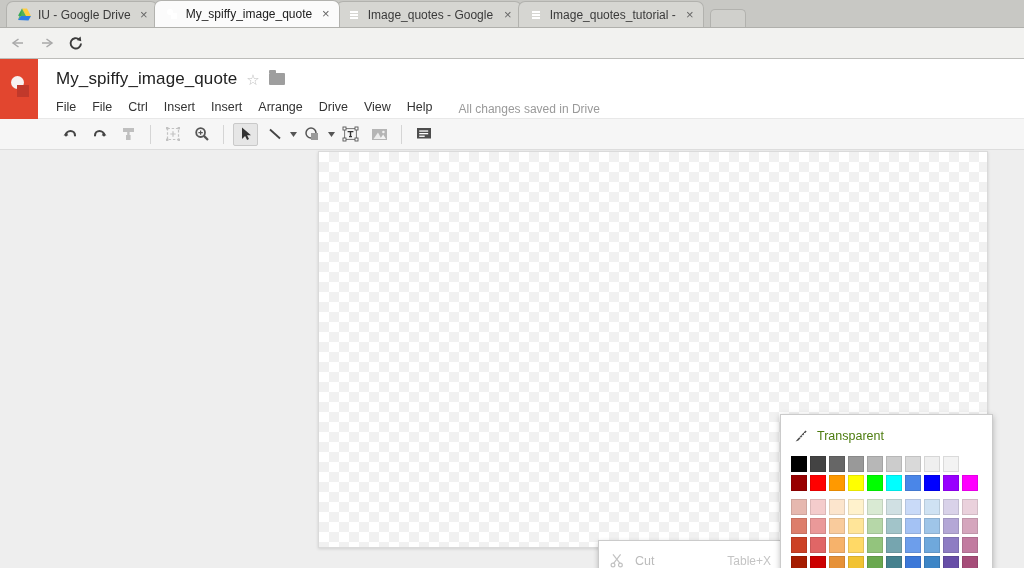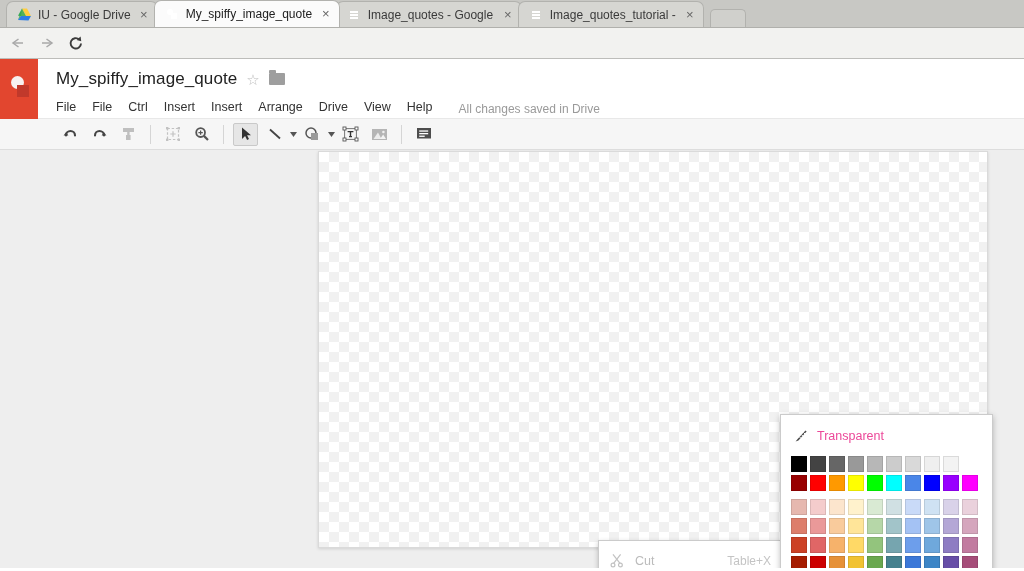--- a/index.html
+++ b/index.html
@@ -289,21 +289,21 @@
   }
   .transparent-row {
     display: flex; align-items: center; gap: 9px;
     height: 22px;
     margin: 2px 0 9px 3px;
     cursor: pointer;
   }
   .transparent-icon {
     width: 14px; height: 14px; position: relative; flex: 0 0 auto;
   }
-  .transparent-label { font-size: 12.5px; color: #ec4899; }
+  .transparent-label { font-size: 12.5px; color: #4d7c0f; }
   .swatch-grid { display: flex; flex-direction: column; gap: 3px; }
   .swatch-row { display: flex; gap: 3px; }
   .swatch {
     width: 16px; height: 16px;
     cursor: pointer;
     border: 1px solid rgba(0,0,0,0.10);
   }
   .swatch-row.gap-after { margin-bottom: 5px; }
 </style>
 </head>

